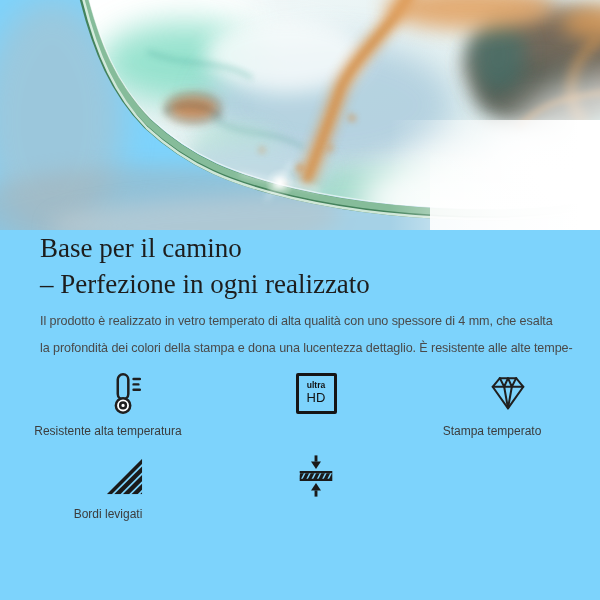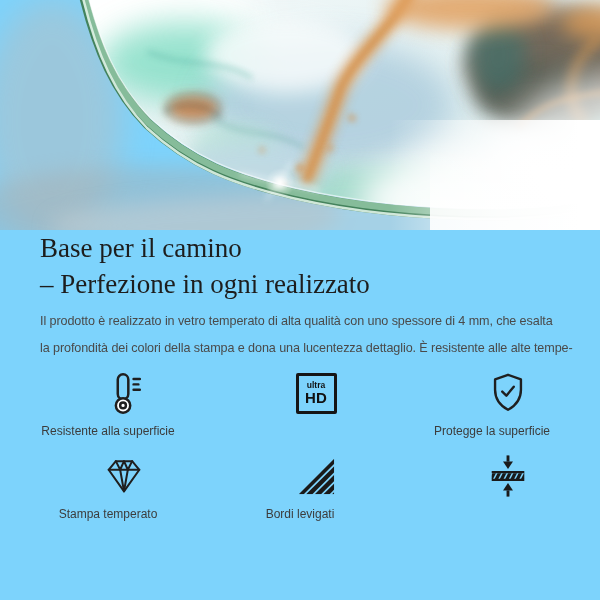--- a/index.html
+++ b/index.html
@@ -15,21 +15,21 @@
   .para .pline{display:block;white-space:nowrap;}
   .features{margin-top:8px;display:grid;grid-template-columns:repeat(3,192px);
             row-gap:14px;padding-left:12px;}
   .feature{display:flex;flex-direction:column;align-items:center;}
   .icon-box{height:46px;display:flex;align-items:center;justify-content:center;padding-left:32px;}
   .icon-box svg{display:block;}
   .feature-label{margin-top:8px;font-size:12px;line-height:15px;color:#3c3c3c;white-space:nowrap;}
   .uhd-box{width:35px;height:35px;border:3px solid #151515;border-radius:2px;
            display:flex;flex-direction:column;align-items:center;justify-content:center;color:#111;}
   .uhd-top{font-size:8.5px;font-weight:700;line-height:9px;}
-  .uhd-bottom{font-size:15px;font-weight:700;line-height:15px;letter-spacing:.2px;}
+  .uhd-bottom{font-size:13px;font-weight:400;line-height:15px;letter-spacing:.2px;}
 </style>
 </head>
 <body>
 
 <div class="page">
 
   <div class="hero">
     <svg viewBox="0 0 600 230" aria-hidden="true">
       <defs>
         <filter id="b3" x="-60%" y="-60%" width="220%" height="220%">
@@ -147,41 +147,32 @@
 
     <div class="feature">
       <div class="icon-box">
         <svg width="46" height="46" viewBox="0 0 48 48" fill="none" stroke="#1f1f1f" stroke-width="2.6" stroke-linecap="round">
           <rect x="17.5" y="4.5" width="11" height="26" rx="5.5"></rect>
           <circle cx="23" cy="37" r="7.5" fill="#ffffff"></circle>
           <circle cx="23" cy="37" r="3"></circle>
           <path d="M34 9.5 h6.5 M34 15 h5 M34 20.5 h6.5"></path>
         </svg>
       </div>
-      <div class="feature-label">Resistente alla superficie</div>
+      <div class="feature-label">Resistente alta temperatura</div>
     </div>
 
     <div class="feature">
       <div class="icon-box">
         <div class="uhd-box">
           <span class="uhd-top">ultra</span>
           <span class="uhd-bottom">HD</span>
         </div>
       </div>
     </div>
 
-    <div class="feature">
-      <div class="icon-box">
-        <svg width="46" height="46" viewBox="0 0 48 48" fill="none" stroke="#1f1f1f" stroke-width="2.5" stroke-linecap="round" stroke-linejoin="round">
-          <path d="M24 5 L37.5 9.8 V20.5 C37.5 30.5 31.8 37.2 24 41.5 C16.2 37.2 10.5 30.5 10.5 20.5 V9.8 Z"></path>
-          <path d="M18 22.5 L22.3 26.8 L30 17.5"></path>
-        </svg>
-      </div>
-      <div class="feature-label">Protegge la superficie</div>
-    </div>
 
     <div class="feature">
       <div class="icon-box">
         <svg width="46" height="46" viewBox="0 0 48 48" fill="none" stroke="#1f1f1f" stroke-width="2.1" stroke-linecap="round" stroke-linejoin="round">
           <path d="M15.5 8.5 H32.5 L40 17.5 L24 40 L8 17.5 Z"></path>
           <path d="M8 17.5 H40"></path>
           <path d="M15.5 8.5 L20 17.5 L24 8.5 L28 17.5 L32.5 8.5"></path>
           <path d="M20 17.5 L24 40 M28 17.5 L24 40"></path>
         </svg>
       </div>

